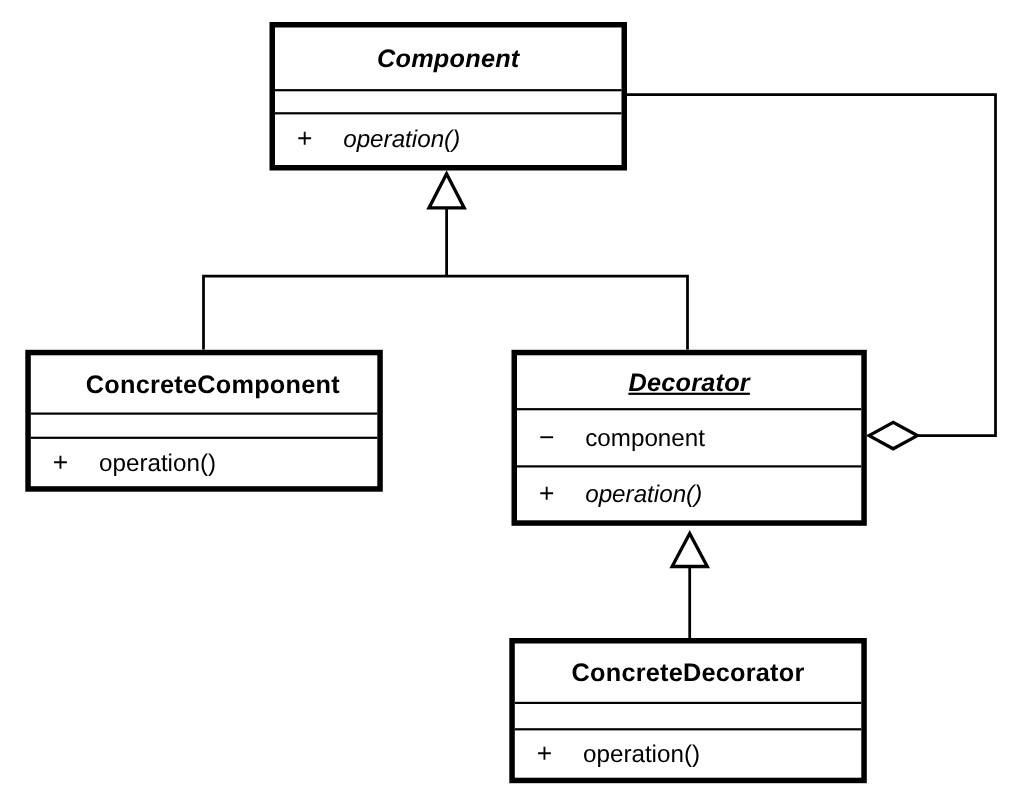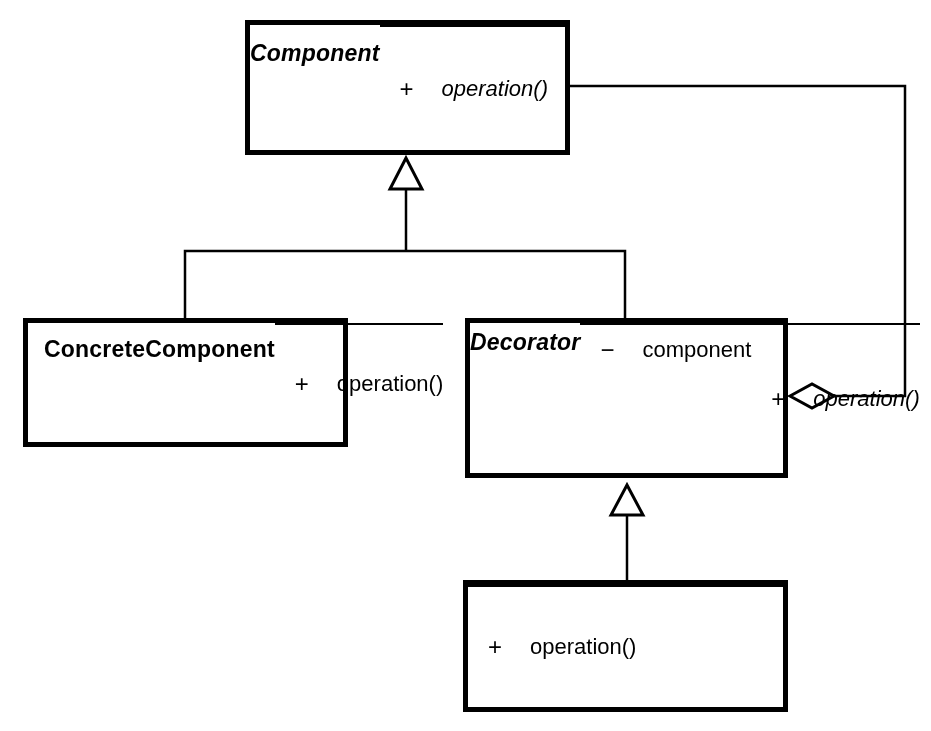--- a/index.html
+++ b/index.html
@@ -29,21 +29,21 @@
     fill: #ffffff;
     stroke: #000000;
     stroke-width: 3;
     stroke-linejoin: miter;
   }
   .uml-class {
     position: absolute;
     background: #ffffff;
     border: 5px solid #000000;
     display: flex;
-    flex-direction: row;
+    flex-direction: column;
     color: #000000;
   }
   .compartment-title {
     display: flex;
     align-items: center;
     justify-content: center;
     font-weight: bold;
     font-size: 23px;
     letter-spacing: 0.2px;
   }
@@ -106,36 +106,37 @@
     <div class="compartment" style="height:22px;"></div>
     <div class="compartment fill">
       <div class="member">
         <span class="vis">+</span>
         <span class="mname">operation()</span>
       </div>
     </div>
   </div>
 
   <div class="uml-class abstract" style="left:465px; top:318px; width:323px; height:160px;">
-    <div class="compartment-title" style="height:38px;">Decorator</div>
+    <div class="compartment-title" style="height:48px;text-decoration:underline;">Decorator</div>
     <div class="compartment" style="height:52px;">
       <div class="member">
         <span class="vis">−</span>
         <span class="mname">component</span>
       </div>
     </div>
     <div class="compartment fill">
       <div class="member abstract-member">
         <span class="vis">+</span>
         <span class="mname">operation()</span>
       </div>
     </div>
   </div>
 
   <div class="uml-class" style="left:463px; top:580px; width:325px; height:132px;">
+    <div class="compartment-title" style="height:53px;">ConcreteDecorator</div>
     <div class="compartment" style="height:24px;"></div>
     <div class="compartment fill">
       <div class="member">
         <span class="vis">+</span>
         <span class="mname">operation()</span>
       </div>
     </div>
   </div>
 
 </div>

